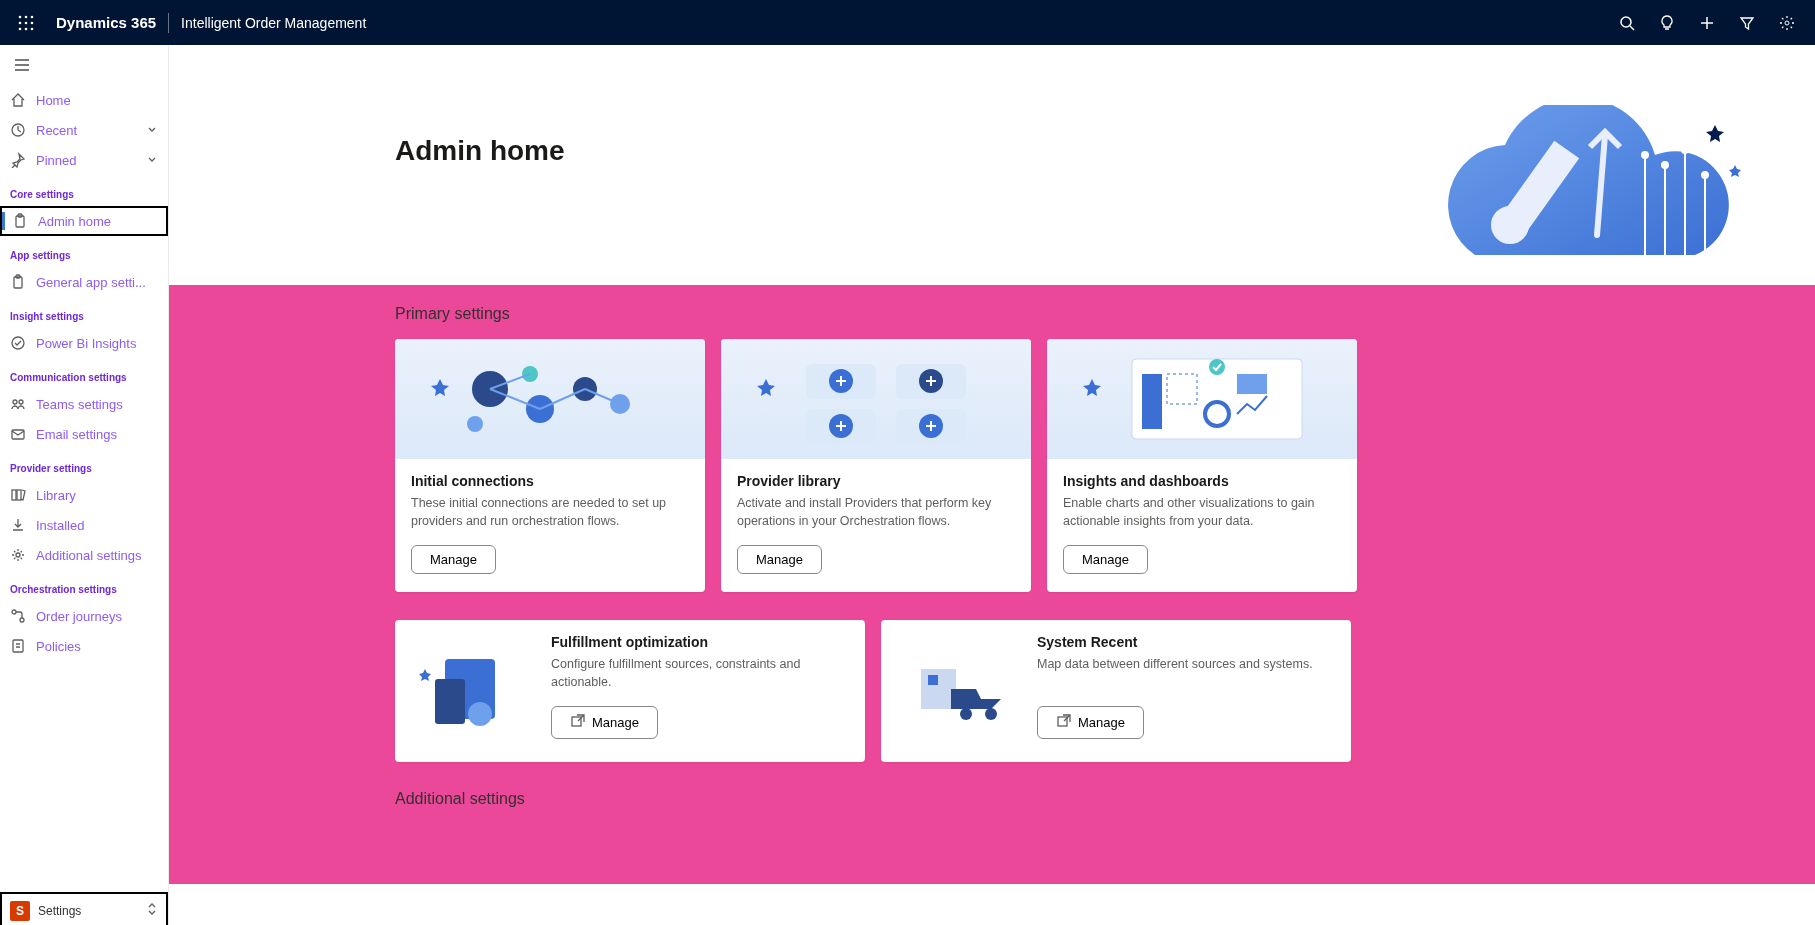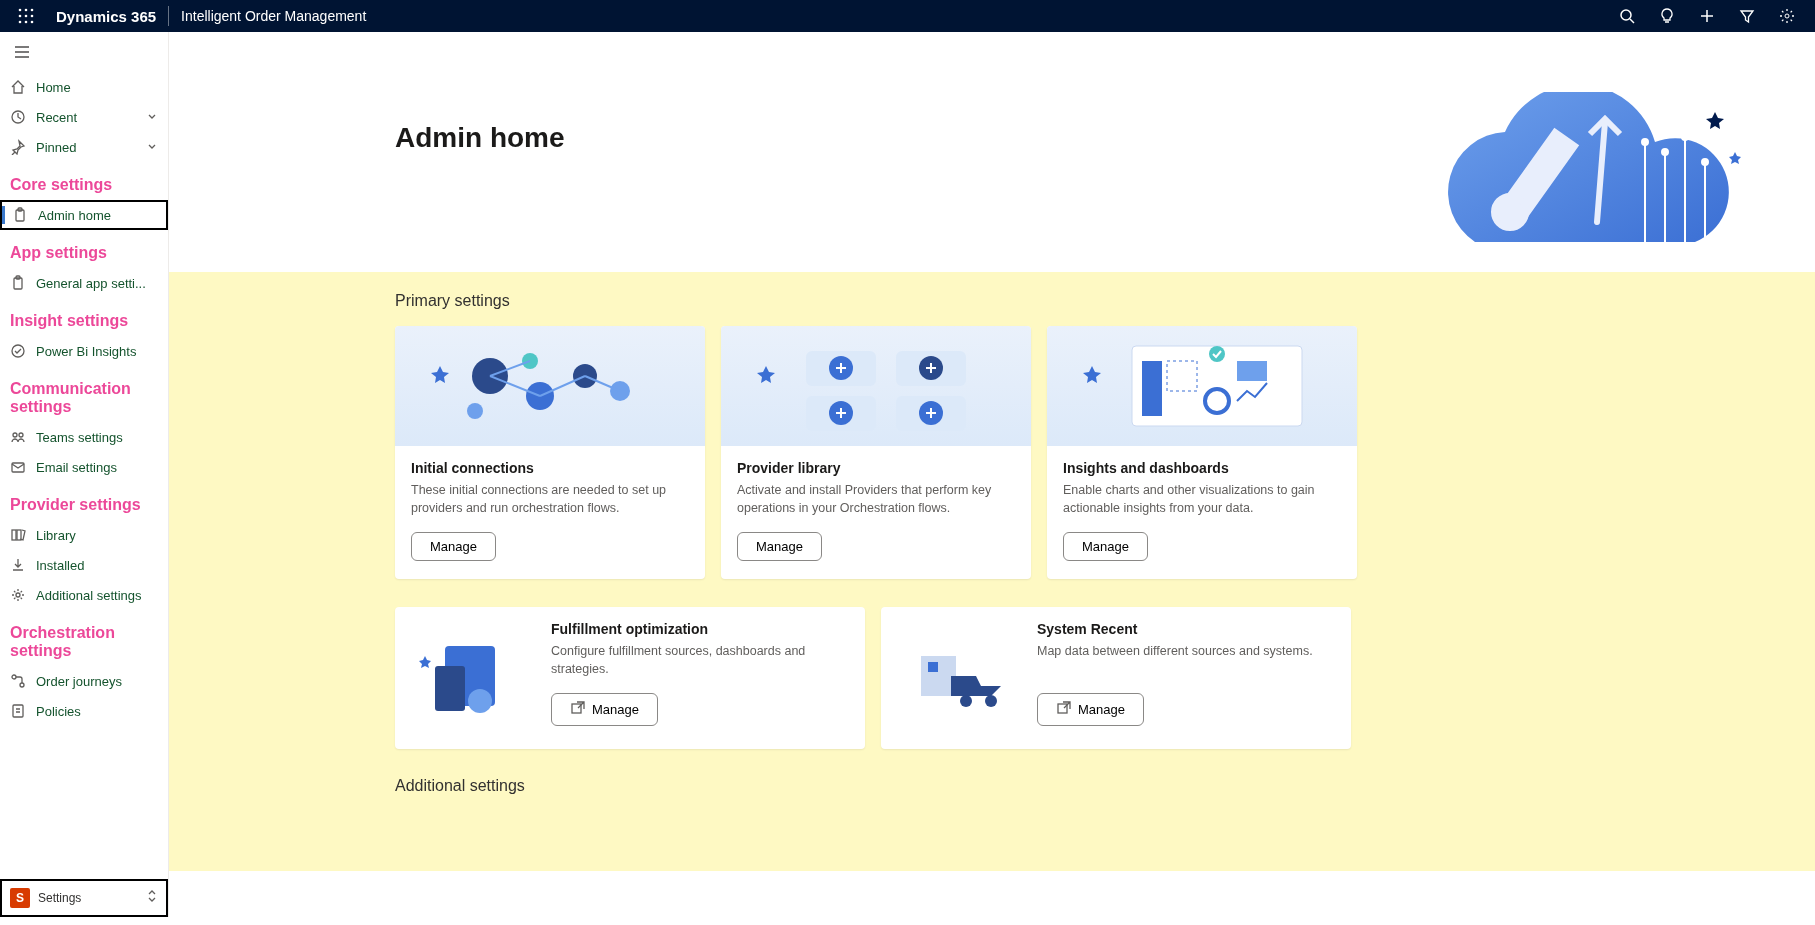--- a/index.html
+++ b/index.html
@@ -1,58 +1,58 @@
 <!DOCTYPE html>
 <html><head>
 <meta charset="utf-8">
 <style>
 * { box-sizing: border-box; margin: 0; padding: 0; font-family: "Segoe UI", -apple-system, sans-serif; }
 body { background: #fff; color: #323130; overflow: hidden; }
 
 
-.topbar { height: 32px; background: #001433; color: #fff; display: flex; align-items: center; padding: 0 8px; }
+.topbar { height: 45px; background: #001433; color: #fff; display: flex; align-items: center; padding: 0 8px; }
 .topbar .waffle { width: 36px; height: 40px; display:flex; align-items:center; justify-content:center; cursor:pointer; }
 .topbar .brand { font-weight:600; font-size:15px; padding: 0 12px; }
 .topbar .divider { width:1px; height:20px; background: rgba(255,255,255,.4); }
 .topbar .appname { padding: 0 12px; font-size:14px; }
 .topbar .spacer { flex:1; }
 .topbar .icon-btn { width:40px; height:40px; display:flex; align-items:center; justify-content:center; cursor:pointer; }
 .topbar svg { fill: #fff; }
 
 
 .shell { display:flex; height: calc(100vh - 40px); }
 
 
 .sidebar { width: 169px; background:#fff; border-right:1px solid #edebe9; display:flex; flex-direction:column; position:relative; }
 .sidebar-scroll { flex:1; overflow-y:auto; padding-bottom: 50px; }
 .sidebar-scroll::-webkit-scrollbar { width:6px; }
 .sidebar-scroll::-webkit-scrollbar-thumb { background:#c8c6c4; border-radius:3px; }
 .hamburger { height:40px; display:flex; align-items:center; padding: 0 14px; cursor:pointer; }
-.nav-item { height:30px; display:flex; align-items:center; padding: 0 10px; font-size:13px; cursor:pointer; color:#14532d; gap:10px; position:relative; }
+.nav-item { height:30px; display:flex; align-items:center; padding: 0 10px; font-size:13px; cursor:pointer; color:#8b5cf6; gap:10px; position:relative; }
 .nav-item.selected { background:#fff; border:2px solid #000; }
 .nav-item.selected::before { content:""; position:absolute; left:0; top:4px; bottom:4px; width:3px; background:#3b79cc; }
 .nav-item .nav-icon { width:16px; height:16px; flex-shrink:0; display:flex; align-items:center; justify-content:center; color:#605e5c; }
 .nav-item .nav-label { flex:1; white-space:nowrap; overflow:hidden; text-overflow:ellipsis; }
 .nav-item .chev { color:#605e5c; }
-.nav-section { font-size:16px; font-weight:600; color:#ec4899; padding: 14px 10px 6px; }
+.nav-section { font-size:10px; font-weight:600; color:#6d28d9; padding: 14px 10px 6px; }
 .area-switch { position:absolute; bottom:0; left:0; right:0; height:38px; border-top:1px solid #edebe9; display:flex; align-items:center; padding:0 8px; background:#fff; cursor:pointer; gap:8px; border:2px solid #000; }
 .area-badge { width:20px; height:20px; background:#d83b01; color:#fff; font-size:12px; font-weight:600; display:flex; align-items:center; justify-content:center; border-radius:2px; }
 .area-label { flex:1; font-size:12px; }
 .area-chev { color:#605e5c; }
 
 
 .main { flex:1; overflow-y:auto; background:#fff; }
 .hero { display:flex; align-items:flex-start; padding: 60px 0 0 0; background:#fff; }
 .hero-text { padding-left: 226px; flex:1; padding-top:30px; }
 .hero-title { font-size:28px; font-weight:600; color:#1b1a19; margin-bottom:12px; }
 .hero-sub { font-size:14px; color:#605e5c; }
 .hero-art { width:340px; height:180px; margin-right:60px; position:relative; }
 .hero-cloud { position:absolute; inset:0; }
 
-.content { background:#fef9c3; padding: 20px 0 60px 226px; }
+.content { background:#ec4899; padding: 20px 0 60px 226px; }
 .section-h { font-size:16px; color:#323130; margin-bottom:16px; font-weight:400; }
 .cards-row { display:flex; gap:16px; flex-wrap:wrap; margin-bottom:28px; }
 .card { width:310px; background:#fff; border-radius:4px; box-shadow: 0 1px 2px rgba(0,0,0,.08); overflow:hidden; }
 .card-img { height:120px; background: linear-gradient(180deg,#eaf1fb 0%, #dce9f9 100%); display:flex; align-items:center; justify-content:center; }
 .card-body { padding:14px 16px 18px; }
 .card-title { font-size:14px; font-weight:600; margin-bottom:6px; color:#1b1a19; }
 .card-desc { font-size:12.5px; color:#605e5c; line-height:1.4; min-height:36px; margin-bottom:14px; }
 .btn { background:#fff; border:1px solid #8a8886; padding:6px 18px; font-size:13px; cursor:pointer; border-radius:6px; }
 .btn-icon { display:inline-flex; align-items:center; gap:6px; }
 
@@ -373,21 +373,21 @@
       <div class="cards-row" id="h-cards">
           <div class="card-h">
             <div class="himg">
               <svg width="120" height="100" viewBox="0 0 120 100">
                 <rect x="35" y="20" width="50" height="60" rx="4" fill="#3b6fd4"></rect>
                 <rect x="25" y="40" width="30" height="45" rx="3" fill="#2b4a8b"></rect>
                 <circle cx="70" cy="75" r="12" fill="#6ea0ec"></circle>
                 <path d="M15 30l2 4 4 1-3 3 1 4-4-2-4 2 1-4-3-3 4-1z" fill="#3b6fd4"></path>
               </svg>
             </div>
-            <div style="flex:1"><div class="card-title">Fulfillment optimization</div><div class="card-desc">Configure fulfillment sources, dashboards and strategies.</div><button class="btn btn-icon"><span><svg class="icon16" viewBox="0 0 16 16">
+            <div style="flex:1"><div class="card-title">Fulfillment optimization</div><div class="card-desc">Configure fulfillment sources, constraints and actionable.</div><button class="btn btn-icon"><span><svg class="icon16" viewBox="0 0 16 16">
                     <rect x="2" y="4" width="9" height="9"></rect>
                     <path d="M7 2h7v7M14 2l-6 6"></path>
                   </svg></span>Manage</button></div>
           </div>
           <div class="card-h">
             <div class="himg">
               <svg width="120" height="100" viewBox="0 0 120 100">
                 <rect x="25" y="30" width="35" height="40" fill="#cbd9f0"></rect>
                 <rect x="32" y="36" width="10" height="10" fill="#3b6fd4"></rect>
                 <path d="M55 70h40l10-10h-20l-5-10h-25z" fill="#2b4a8b"></path>

